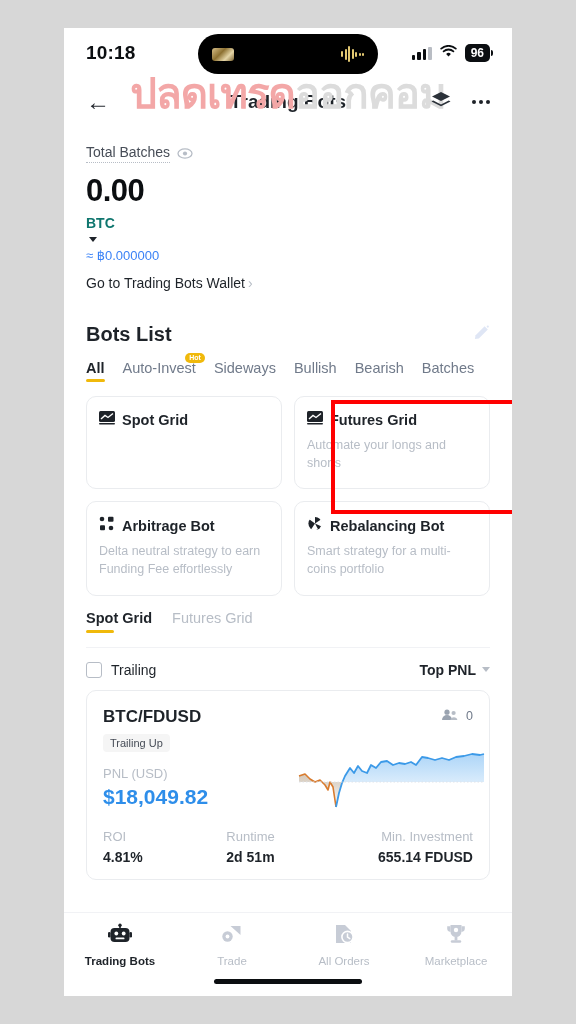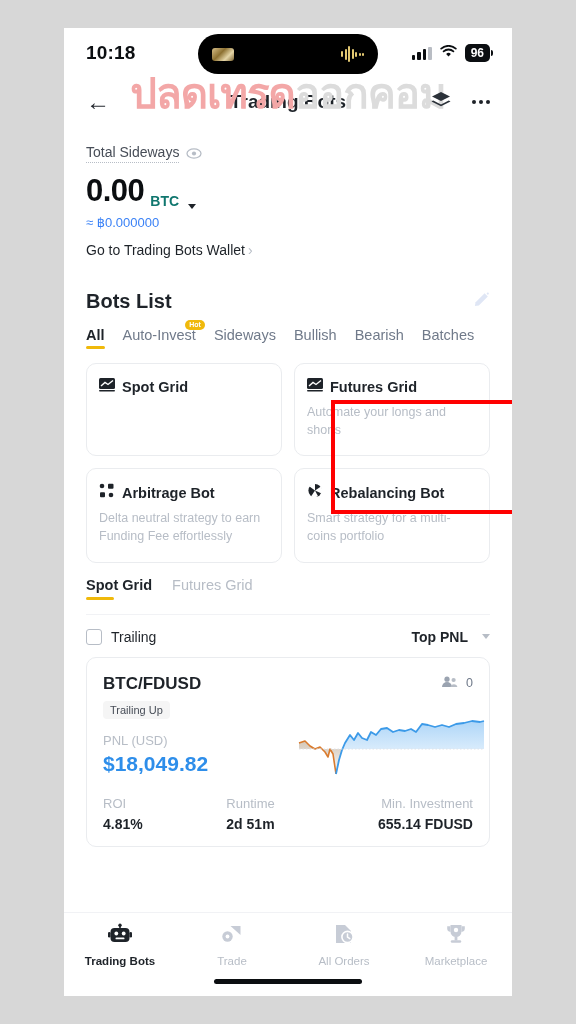--- a/index.html
+++ b/index.html
@@ -81,21 +81,21 @@
   .dots { display:flex; gap:3px; }
   .dots i { width:4px; height:4px; border-radius:50%; background:#1e2329; display:block; }
 
   
   .balance { padding: 18px 22px 4px; }
   .bal-label-row { display: flex; align-items: center; gap: 7px; }
   .bal-label {
     font-size: 14px; color: #474d57;
     border-bottom: 1px dotted #b7bdc6; padding-bottom: 2px;
   }
-  .bal-amount-row { display: flex; align-items: flex-end; gap: 6px; margin-top: 10px;}
+  .bal-amount-row { display: flex; align-items: flex-start; gap: 6px; margin-top: 10px; flex-direction: column;}
   .bal-amount { font-size: 31px; font-weight: bold; color: #0b0e11; letter-spacing: -0.5px;}
   .bal-unit { font-size: 14px; font-weight: bold; color: #0f766e; }
   .caret-down {
     width: 0; height: 0; border-left: 4.5px solid transparent;
     border-right: 4.5px solid transparent; border-top: 5px solid #1e2329;
     display: inline-block; margin-left: 3px;
   }
   .bal-approx { font-size: 13px; color: #3b82f6; margin-top: 6px; }
   .bal-wallet { font-size: 14px; color: #1e2329; margin-top: 12px; }
   .bal-wallet .chev { color: #b7bdc6; margin-left: 3px; }
@@ -154,21 +154,21 @@
   }
   .filter-row {
     display: flex; align-items: center; margin-top: 14px;
     border-top: 1px solid #f1f2f5; padding-top: 14px;
   }
   .checkbox {
     width: 16px; height: 16px; border: 1.5px solid #b7bdc6;
     border-radius: 3px; margin-right: 9px;
   }
   .trailing-label { font-size: 14px; color: #1e2329; }
-  .sort { margin-left: auto; display: flex; align-items: center; gap: 14px; }
+  .sort { margin-left: auto; display: flex; align-items: center; gap: 6px; }
   .sort-label { font-size: 14px; font-weight: bold; color: #1e2329; }
   .sort-caret {
     width: 0; height: 0; border-left: 4.5px solid transparent;
     border-right: 4.5px solid transparent; border-top: 5px solid #b7bdc6;
   }
 
   
   .mk-card {
     border: 1px solid #eaecef; border-radius: 10px;
     margin-top: 12px; padding: 16px 16px 14px; position: relative;
@@ -286,21 +286,21 @@
           <i></i>
           <i></i>
         </span>
     </div>
   </div>
 
   <div class="scroll-area">
 
     <div class="balance">
       <div class="bal-label-row">
-        <span class="bal-label">Total Sideways</span>
+        <span class="bal-label">Total Batches</span>
         <span>
           <svg width="16" height="11" viewBox="0 0 16 11">
             <ellipse cx="8" cy="5.5" rx="7" ry="4.6" fill="none" stroke="#b7bdc6" stroke-width="1.3"></ellipse>
             <circle cx="8" cy="5.5" r="2.1" fill="#b7bdc6"></circle>
           </svg>
         </span>
       </div>
       <div class="bal-amount-row">
         <span class="bal-amount">0.00</span>
         <span class="bal-unit">BTC</span>

